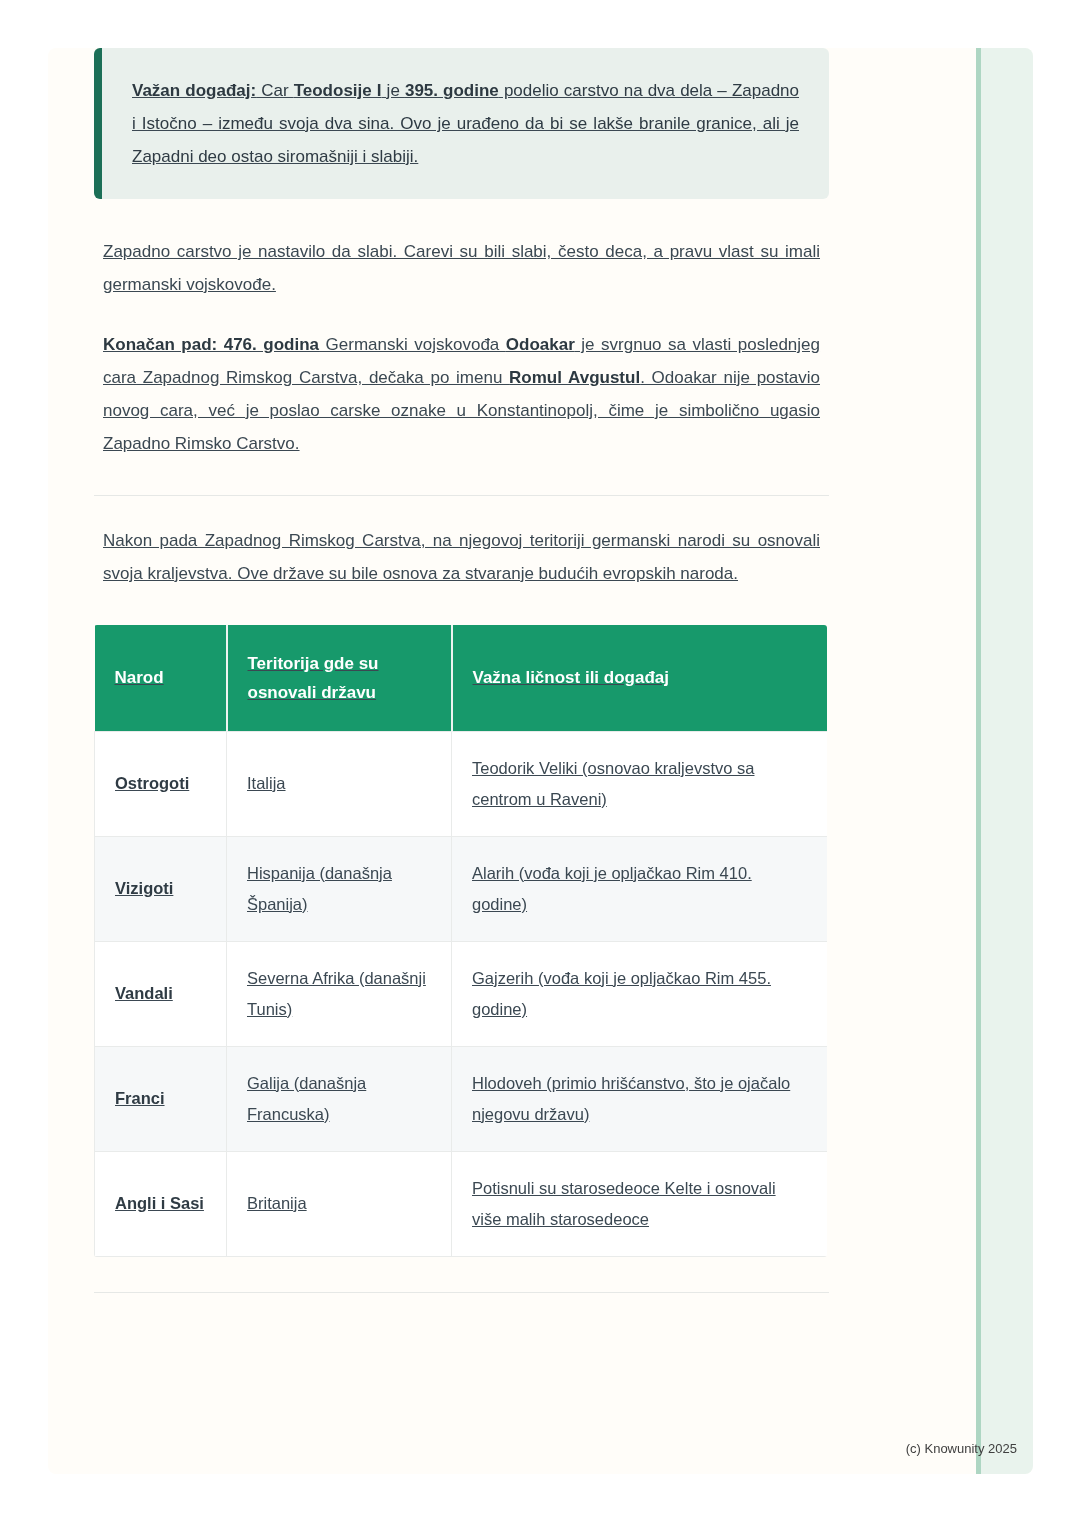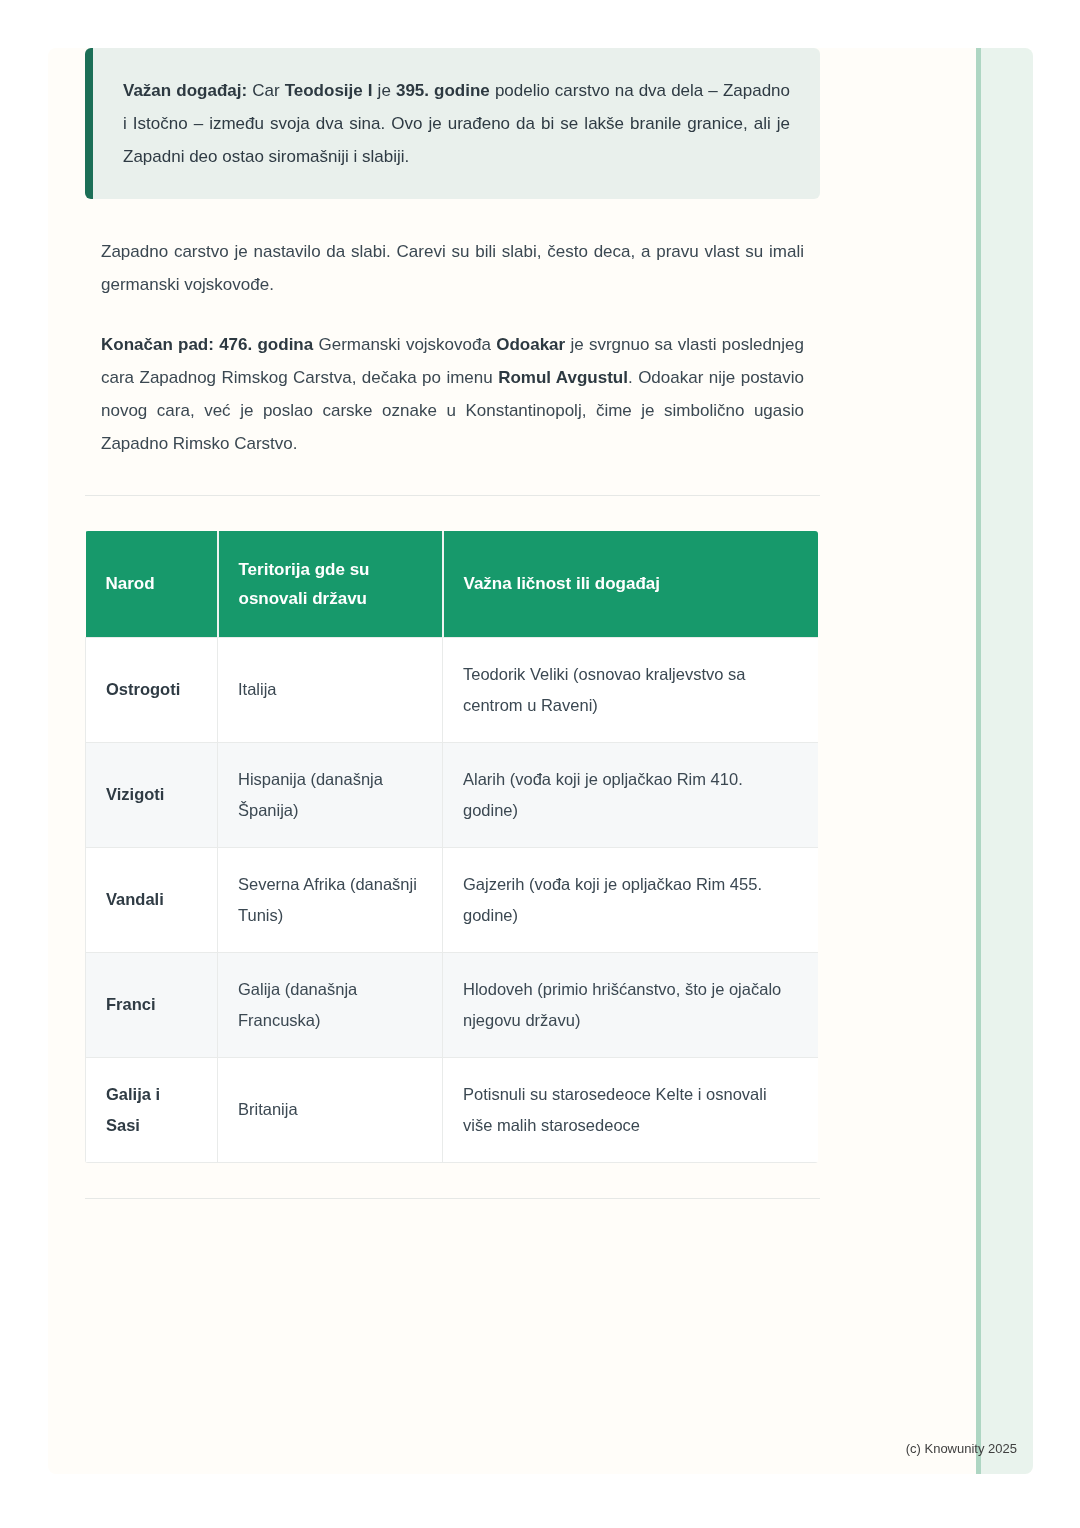--- a/index.html
+++ b/index.html
@@ -10,29 +10,29 @@
   }
   .card {
     position:absolute; left:48px; top:48px; width:985px; height:1426px;
     background:#fffdf9; border-radius:8px;
   }
   .stripe {
     position:absolute; right:0; top:0; width:52px; height:100%;
     background:#e9f3ed; border-left:5px solid #aed6c3;
     border-radius:0 8px 8px 0;
   }
-  .content { position:absolute; left:37px; top:0; width:735px; }
+  .content { position:absolute; left:46px; top:0; width:735px;text-decoration:underline; }
 
   .callout {
     background:#e9f0ec; border-left:8px solid #1c6f57; border-radius:6px;
     padding:26px 30px; box-sizing:border-box;
   }
   .callout p { margin:0; font-size:17px; line-height:33px; color:#2f3b44; text-align:justify; }
 
-  .para { margin:16px; font-size:17px; line-height:33px; text-align:justify; color:#3b4852; }
+  .para { margin:9px; font-size:17px; line-height:33px; text-align:justify; color:#3b4852; }
   .para strong, .callout strong { color:#2d3941; }
   .mt-36 { margin-top:36px; }
   .mt-27 { margin-top:27px; }
   .mt-28 { margin-top:28px; }
   .mt-33 { margin-top:33px; }
 
   .divider { height:1px; background:#e6e8e6; margin-top:35px; }
 
   .section-title {
     margin:32px 0 0 0; font-size:29px; line-height:40px; font-weight:700;
@@ -73,20 +73,21 @@
         <p><strong>Važan događaj:</strong><span> Car </span><strong>Teodosije I</strong><span> je </span><strong>395. godine</strong><span> podelio carstvo na dva dela – Zapadno i Istočno – između svoja dva sina. Ovo je urađeno da bi se lakše branile granice, ali je Zapadni deo ostao siromašniji i slabiji.</span></p>
       </div>
 
       <p class="para mt-36"><span>Zapadno carstvo je nastavilo da slabi. Carevi su bili slabi, često deca, a pravu vlast su imali germanski vojskovođe.</span></p>
 
       <p class="para mt-27"><strong>Konačan pad: 476. godina</strong><span> Germanski vojskovođa </span><strong>Odoakar</strong><span> je svrgnuo sa vlasti poslednjeg cara Zapadnog Rimskog Carstva, dečaka po imenu </span><strong>Romul Avgustul</strong><span>. Odoakar nije postavio novog cara, već je poslao carske oznake u Konstantinopolj, čime je simbolično ugasio Zapadno Rimsko Carstvo.</span></p>
 
       <div class="divider"></div>
 
 
+      <p class="para mt-28"><span>Nakon pada Zapadnog Rimskog Carstva, na njegovoj teritoriji germanski narodi su osnovali svoja kraljevstva. Ove države su bile osnova za stvaranje budućih evropskih naroda.</span></p>
 
       <div class="table-wrap">
         <table class="states">
           <colgroup>
             <col style="width:132px">
             <col style="width:225px">
             <col style="width:376px">
           </colgroup>
           <thead>
             <tr>
@@ -110,21 +111,21 @@
                 <td class="col-narod">Vandali</td>
                 <td>Severna Afrika (današnji Tunis)</td>
                 <td>Gajzerih (vođa koji je opljačkao Rim 455. godine)</td>
               </tr>
               <tr class="alt">
                 <td class="col-narod">Franci</td>
                 <td>Galija (današnja Francuska)</td>
                 <td>Hlodoveh (primio hrišćanstvo, što je ojačalo njegovu državu)</td>
               </tr>
               <tr>
-                <td class="col-narod">Galija i Sasi</td>
+                <td class="col-narod">Angli i Sasi</td>
                 <td>Britanija</td>
                 <td>Potisnuli su starosedeoce Kelte i osnovali više malih starosedeoce</td>
               </tr>
             </tbody>
         </table>
       </div>
 
       <div class="divider mt-33"></div>
     </div>
 

